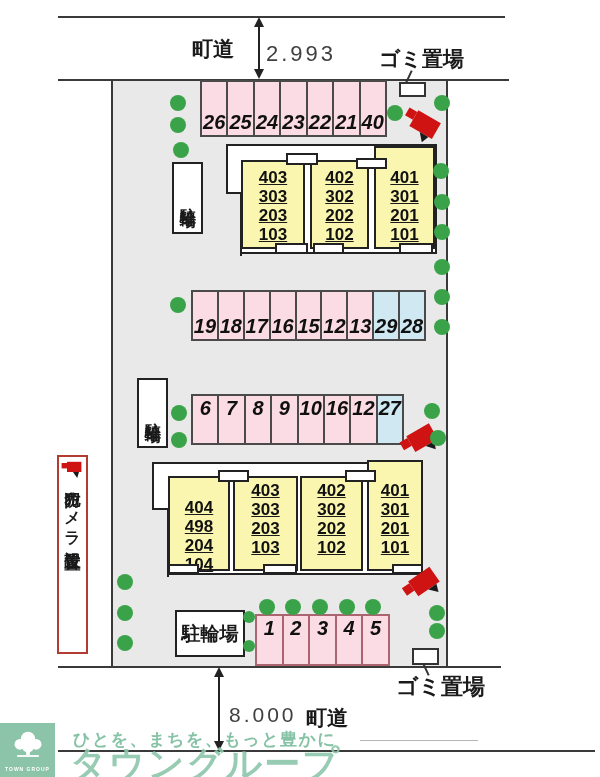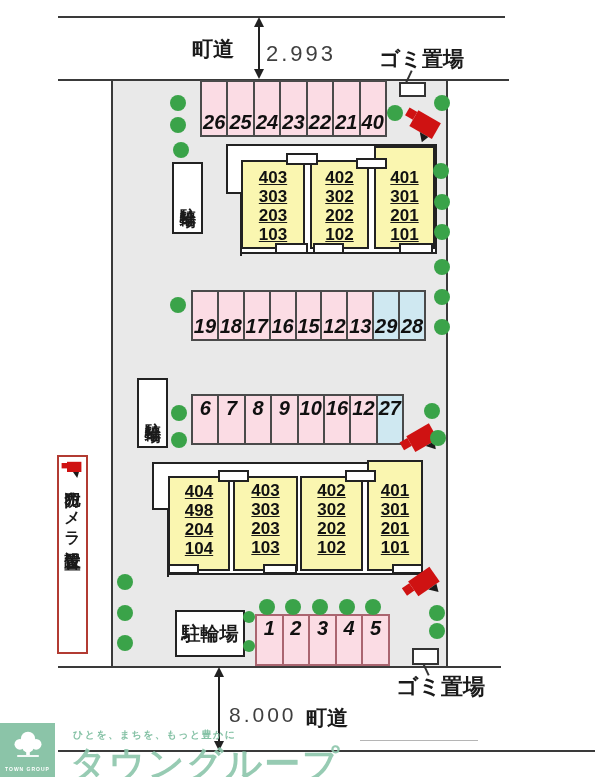--- a/index.html
+++ b/index.html
@@ -41,21 +41,21 @@
   .security .vtxt{writing-mode:vertical-rl;text-orientation:upright;font-size:16px;line-height:18px;
         font-weight:600;letter-spacing:1px;}
   .dot{position:absolute;width:16px;height:16px;border-radius:50%;background:#3aa349;}
   .dot.sm{width:12px;height:12px;}
   .tick{position:absolute;width:0;border-left:2px solid #333;height:13px;}
   .cam{position:absolute;}
   
   .logo-sq{position:absolute;left:0;top:723px;width:55px;height:54px;background:#8bc4a8;
            display:flex;flex-direction:column;align-items:center;justify-content:center;}
   .logo-badge{color:#fff;font-size:5px;letter-spacing:1px;font-weight:bold;margin-top:1px;}
-  .tagline{position:absolute;left:73px;top:728px;font-size:10px;font-weight:600;
+  .tagline{position:absolute;left:73px;top:728px;font-size:17px;font-weight:600;
            color:#86c2a6;letter-spacing:1.5px;}
   .brand{position:absolute;left:70px;top:740px;font-size:36px;font-weight:bold;
          color:#8cc6ab;letter-spacing:2px;opacity:.9;}
 </style>
 </head>
 <body>
 
 <div id="stage">
 
   <div class="site" style="left:113px;top:81px;width:333px;height:585px;"></div>
@@ -154,21 +154,21 @@
     <span class="unum">101</span>
   </div>
   <div class="tab" style="left:286px;top:153px;width:32px;height:12px;"></div>
   <div class="tab" style="left:356px;top:158px;width:31px;height:11px;"></div>
   <div class="tab" style="left:275px;top:243px;width:33px;height:11px;"></div>
   <div class="tab" style="left:313px;top:243px;width:31px;height:11px;"></div>
   <div class="tab" style="left:399px;top:243px;width:34px;height:11px;"></div>
 
   <div class="fp" style="left:152px;top:462px;width:271px;height:113px;"></div>
   <div class="notch" style="left:152px;top:508px;width:17px;height:69px;"></div>
-  <div class="bcol" style="left:168px;top:476px;width:62px;height:95px;padding-top:4px;">
+  <div class="bcol" style="left:168px;top:476px;width:62px;height:95px;padding-top:20px;">
     <span class="unum">404</span>
     <span class="unum">498</span>
     <span class="unum">204</span>
     <span class="unum">104</span>
   </div>
   <div class="bcol" style="left:233px;top:476px;width:65px;height:95px;padding-top:3px;">
     <span class="unum">403</span>
     <span class="unum">303</span>
     <span class="unum">203</span>
     <span class="unum">103</span>

